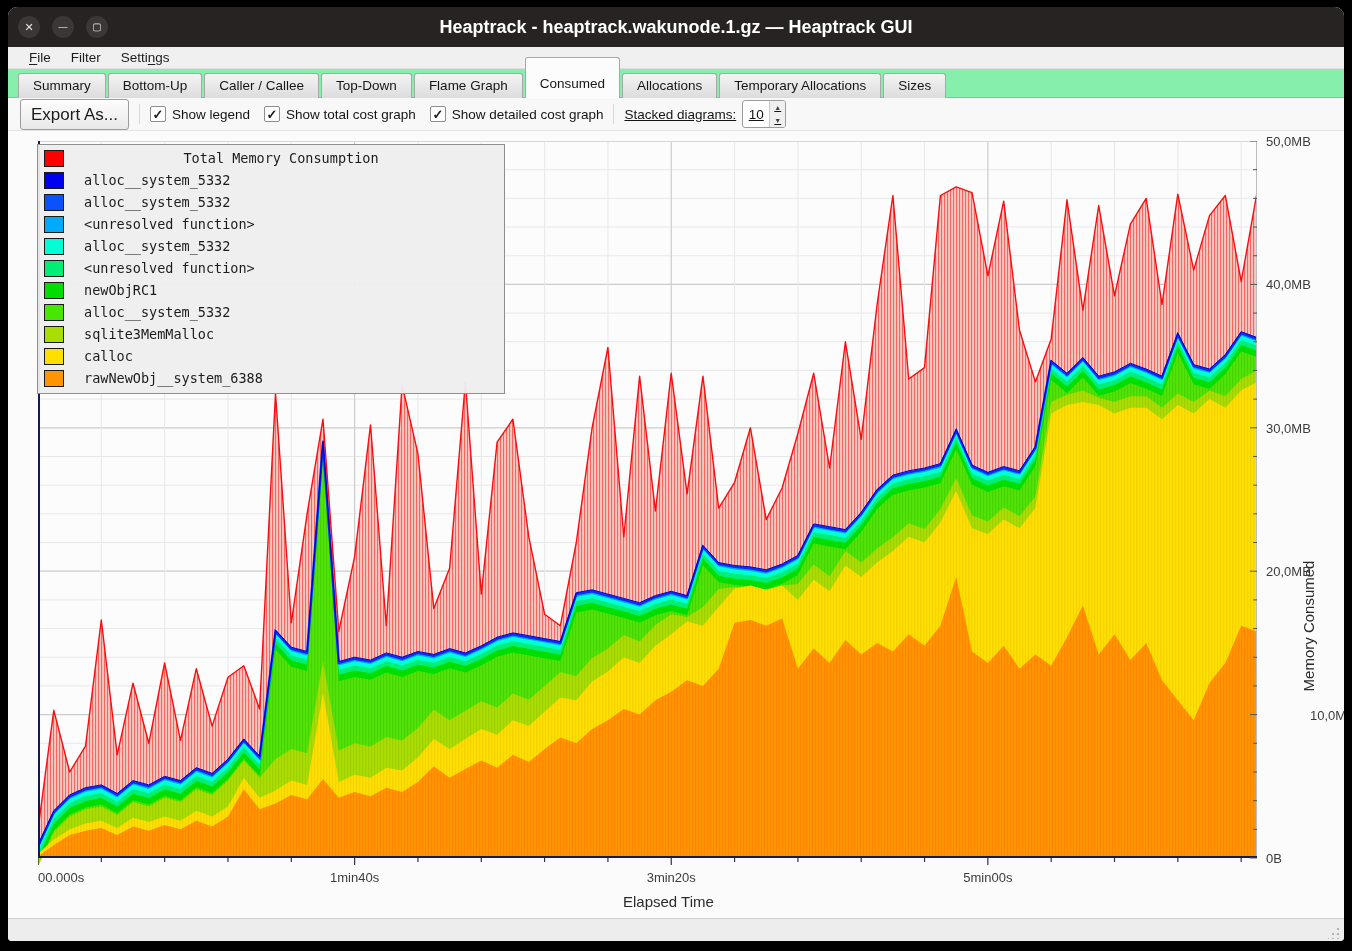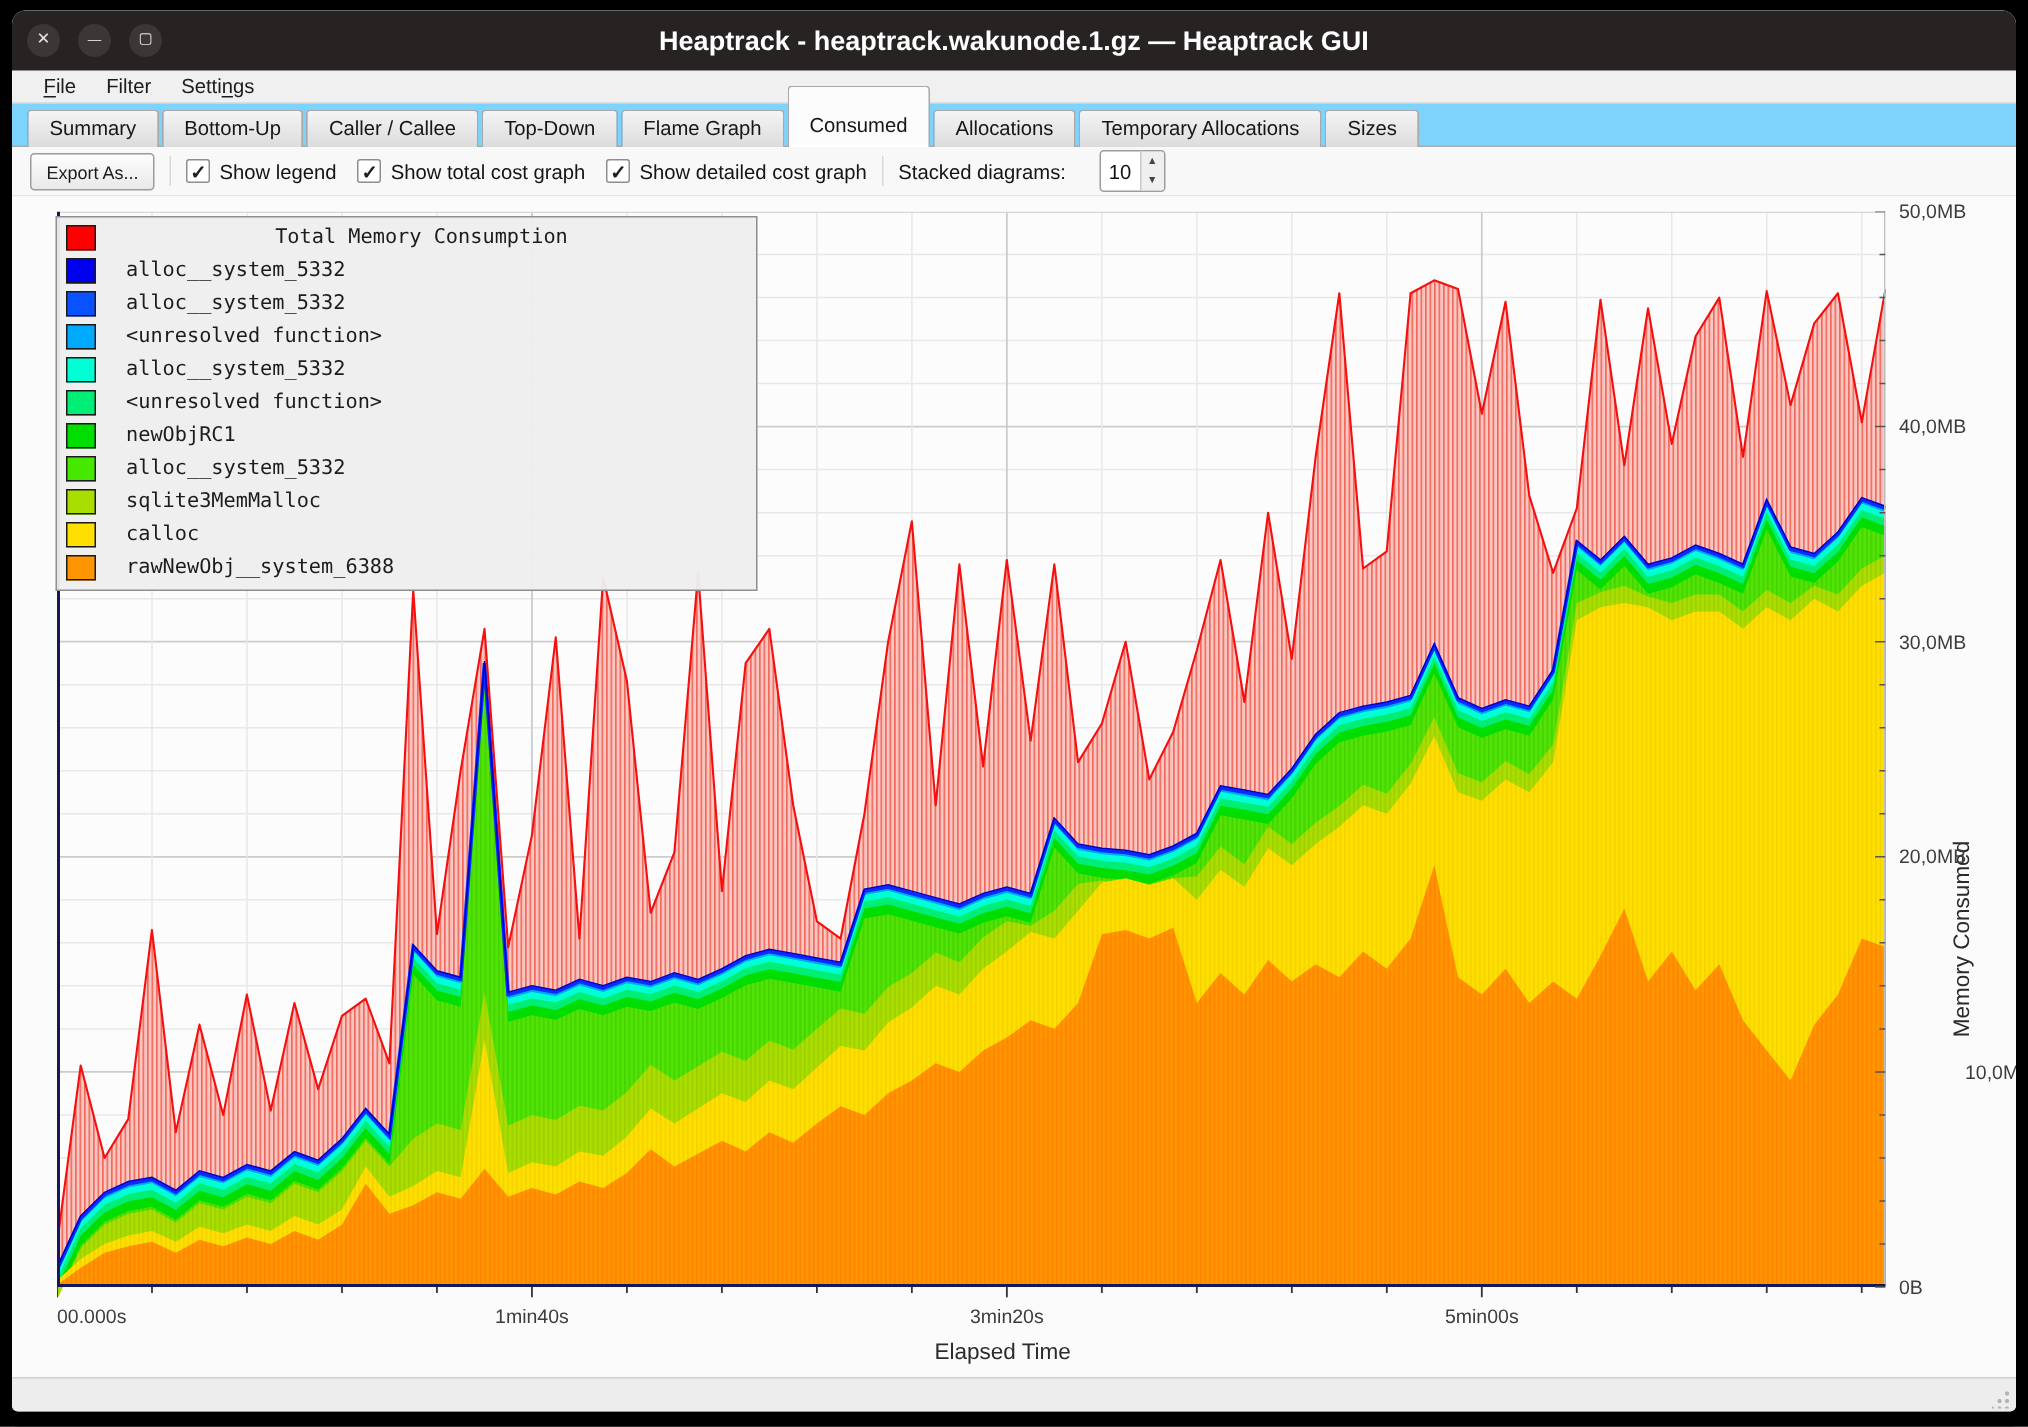--- a/index.html
+++ b/index.html
@@ -11,31 +11,31 @@
   .titlebar{height:40px;background:#272323;display:flex;align-items:center;position:relative;flex:0 0 auto;}
   .winbtns{display:flex;gap:12px;margin-left:10px;}
   .winbtn{width:22px;height:22px;border-radius:50%;background:#3b3737;color:#e8e4e4;display:flex;align-items:center;justify-content:center;font-size:11px;line-height:1;cursor:default;}
   .winbtn span{transform:translateY(-0.5px);}
   .title{position:absolute;left:0;right:0;text-align:center;color:#fff;font-weight:bold;font-size:18px;pointer-events:none;}
   
   .menubar{height:22px;background:#f0f0f0;display:flex;align-items:center;padding-left:12px;gap:2px;border-bottom:1px solid #dedede;flex:0 0 auto;}
   .menu-item{font-size:13.5px;color:#1c1c1c;padding:1px 9px;}
   .menu-item u{text-decoration:underline;text-underline-offset:2px;}
   
-  .tabbar{height:29px;background:#7dd3fc;display:flex;align-items:flex-end;padding-left:10px;position:relative;flex:0 0 auto;}
+  .tabbar{height:29px;background:#86efac;display:flex;align-items:flex-end;padding-left:10px;position:relative;flex:0 0 auto;}
   .tabbar::after{content:"";position:absolute;left:0;right:0;bottom:0;height:1px;background:#ababab;}
   .tab{position:relative;z-index:1;font-size:13.5px;color:#161616;padding:4px 14px 5px 14px;background:linear-gradient(#f4f4f4,#dcdcdc);border:1px solid #a8a8a8;border-bottom:none;border-radius:3px 3px 0 0;margin-right:2px;white-space:nowrap;}
   .tab.active{background:#fcfcfc;padding-top:18px;padding-bottom:7px;z-index:3;box-shadow:0 -1px 0 #fff inset;}
   
   .toolbar{height:33px;background:#f8f8f8;display:flex;align-items:center;padding-left:12px;gap:8px;border-bottom:1px solid #e4e4e4;flex:0 0 auto;}
-  .btn{font-size:12px;color:#1b1b1b;background:linear-gradient(#fdfdfd,#e9e9e9);border:1px solid #9c9c9c;border-radius:3px;padding:5px 10px 4px 10px;}
+  .btn{font-size:17px;color:#1b1b1b;background:linear-gradient(#fdfdfd,#e9e9e9);border:1px solid #9c9c9c;border-radius:3px;padding:5px 10px 4px 10px;}
   .sep{width:1px;height:20px;background:#d7d7d7;margin:0 2px;}
   .chk{display:flex;align-items:center;gap:6px;font-size:13.5px;color:#141414;white-space:nowrap;}
   .chk .box{width:16px;height:16px;background:#fff;border:1px solid #8e8e8e;border-radius:2px;display:flex;align-items:center;justify-content:center;font-size:13px;font-weight:bold;color:#1d1d1d;}
-  .spinwrap{display:flex;align-items:center;gap:22px;font-size:13.5px;color:#141414;}
+  .spinwrap{display:flex;align-items:center;gap:6px;font-size:13.5px;color:#141414;text-decoration:underline;}
   .spin{display:flex;border:1px solid #9c9c9c;border-radius:3px;background:#fff;height:28px;overflow:hidden;}
   .spin .val{width:26px;display:flex;align-items:center;justify-content:center;font-size:13.5px;color:#111;}
   .spin .arrows{width:16px;display:flex;flex-direction:column;border-left:1px solid #c9c9c9;background:#efefef;}
   .spin .arrows div{flex:1;display:flex;align-items:center;justify-content:center;font-size:7px;color:#444;line-height:1;}
   
   .content{position:relative;flex:1 1 auto;background:#fbfbfb;overflow:hidden;}
   #plotsvg{position:absolute;left:30px;top:10px;}
   .ylab{position:absolute;left:1258px;width:70px;font-size:13px;color:#3c3c3c;transform:translateY(-50%);white-space:nowrap;}
   .xlab{position:absolute;top:739px;font-size:13px;color:#3c3c3c;white-space:nowrap;}
   .yaxis-title{position:absolute;left:1300px;top:495px;transform:translate(-50%,-50%) rotate(-90deg);transform-origin:center;font-size:15px;color:#2b2b2b;white-space:nowrap;}

